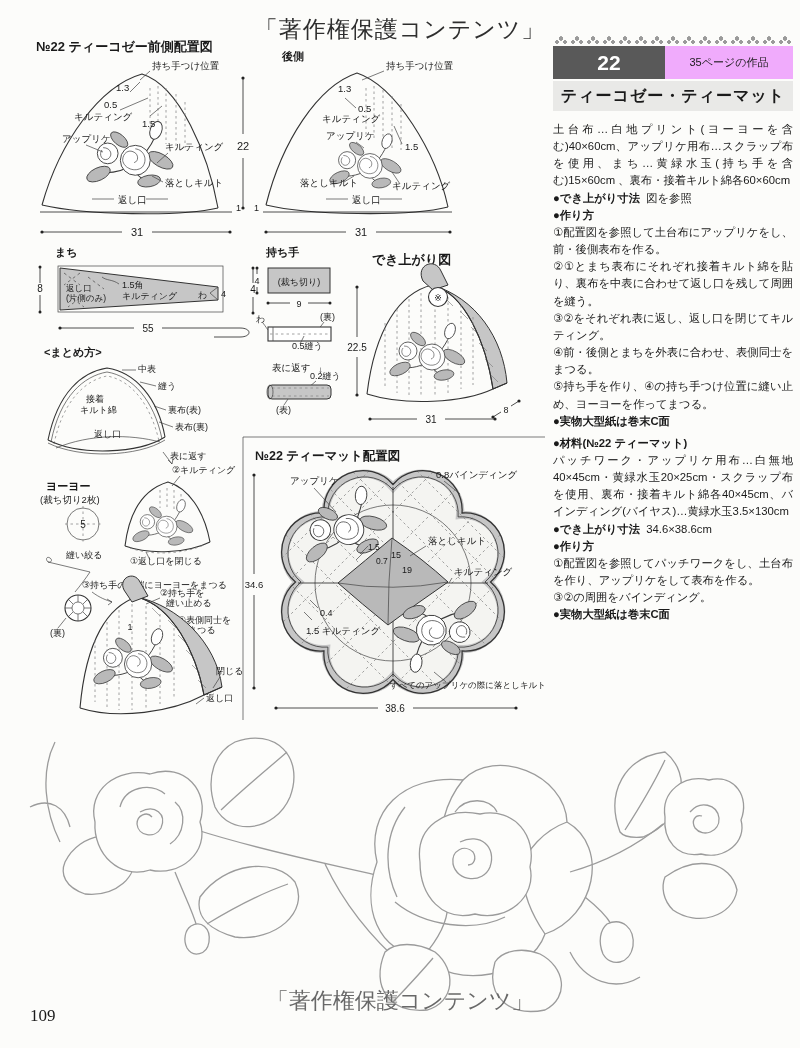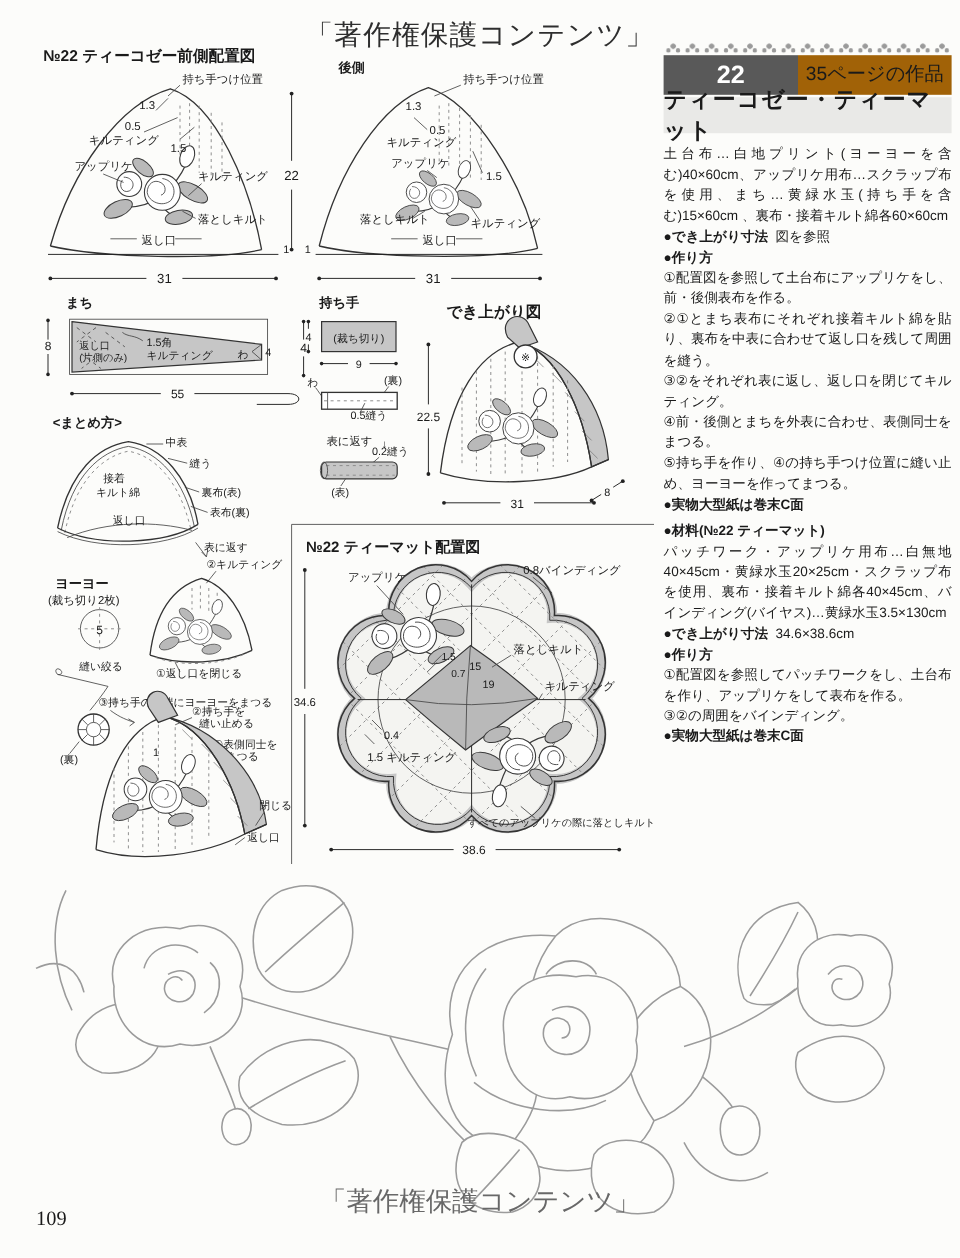--- a/index.html
+++ b/index.html
@@ -25,22 +25,22 @@
   .stem{fill:none;stroke:#3a3a3a;stroke-width:.9}
   .art{fill:#fdfdfb;stroke:#9b9b9b;stroke-width:1.3}
   .artn{fill:none;stroke:#9b9b9b;stroke-width:1.3}
   #wm-top{left:240px;top:14px;width:320px;text-align:center;font-size:23px;color:#2e2e2e;letter-spacing:1px}
   #wm-bottom{left:240px;top:986px;width:320px;text-align:center;font-size:22px;color:#686868;z-index:6}
   #pagenum{left:30px;top:1006px;font-size:17px;font-family:"Liberation Serif","DejaVu Serif",serif}
   #sidebar{position:absolute;left:553px;top:36px;width:240px}
   .lace{height:10px;background-image:radial-gradient(circle at 4px 6px,#9a9a9a 1.6px,transparent 2.1px),radial-gradient(circle at 12px 6px,#9a9a9a 1.6px,transparent 2.1px),radial-gradient(circle at 8px 2.5px,#9a9a9a 2px,transparent 2.5px);background-size:16px 10px}
   .numrow{display:flex;height:33px}
   .numbox{width:112px;background:#595959;color:#fff;font-size:21px;font-weight:bold;display:flex;align-items:center;justify-content:center}
-  .refbox{flex:1;background:#a16207;font-size:16px;display:flex;align-items:center;justify-content:center}
-  .titlebox{height:30px;background:#e9e9e7;display:flex;align-items:center;justify-content:center;font-size:19px;font-weight:bold;letter-spacing:1px;margin-top:2px}
+  .refbox{flex:1;background:#f0abfc;font-size:11px;display:flex;align-items:center;justify-content:center}
+  .titlebox{height:30px;background:#e9e9e7;display:flex;align-items:center;justify-content:center;font-size:16px;font-weight:bold;letter-spacing:1px;margin-top:2px}
   .sbody{margin-top:10px;font-size:11.3px;line-height:1.52;text-align:justify}
   .sbody p{margin:0}
   .sbody .h{font-weight:bold}
   .gap{height:5px}
 </style>
 </head>
 <body>
 
 <div id="page">
 

